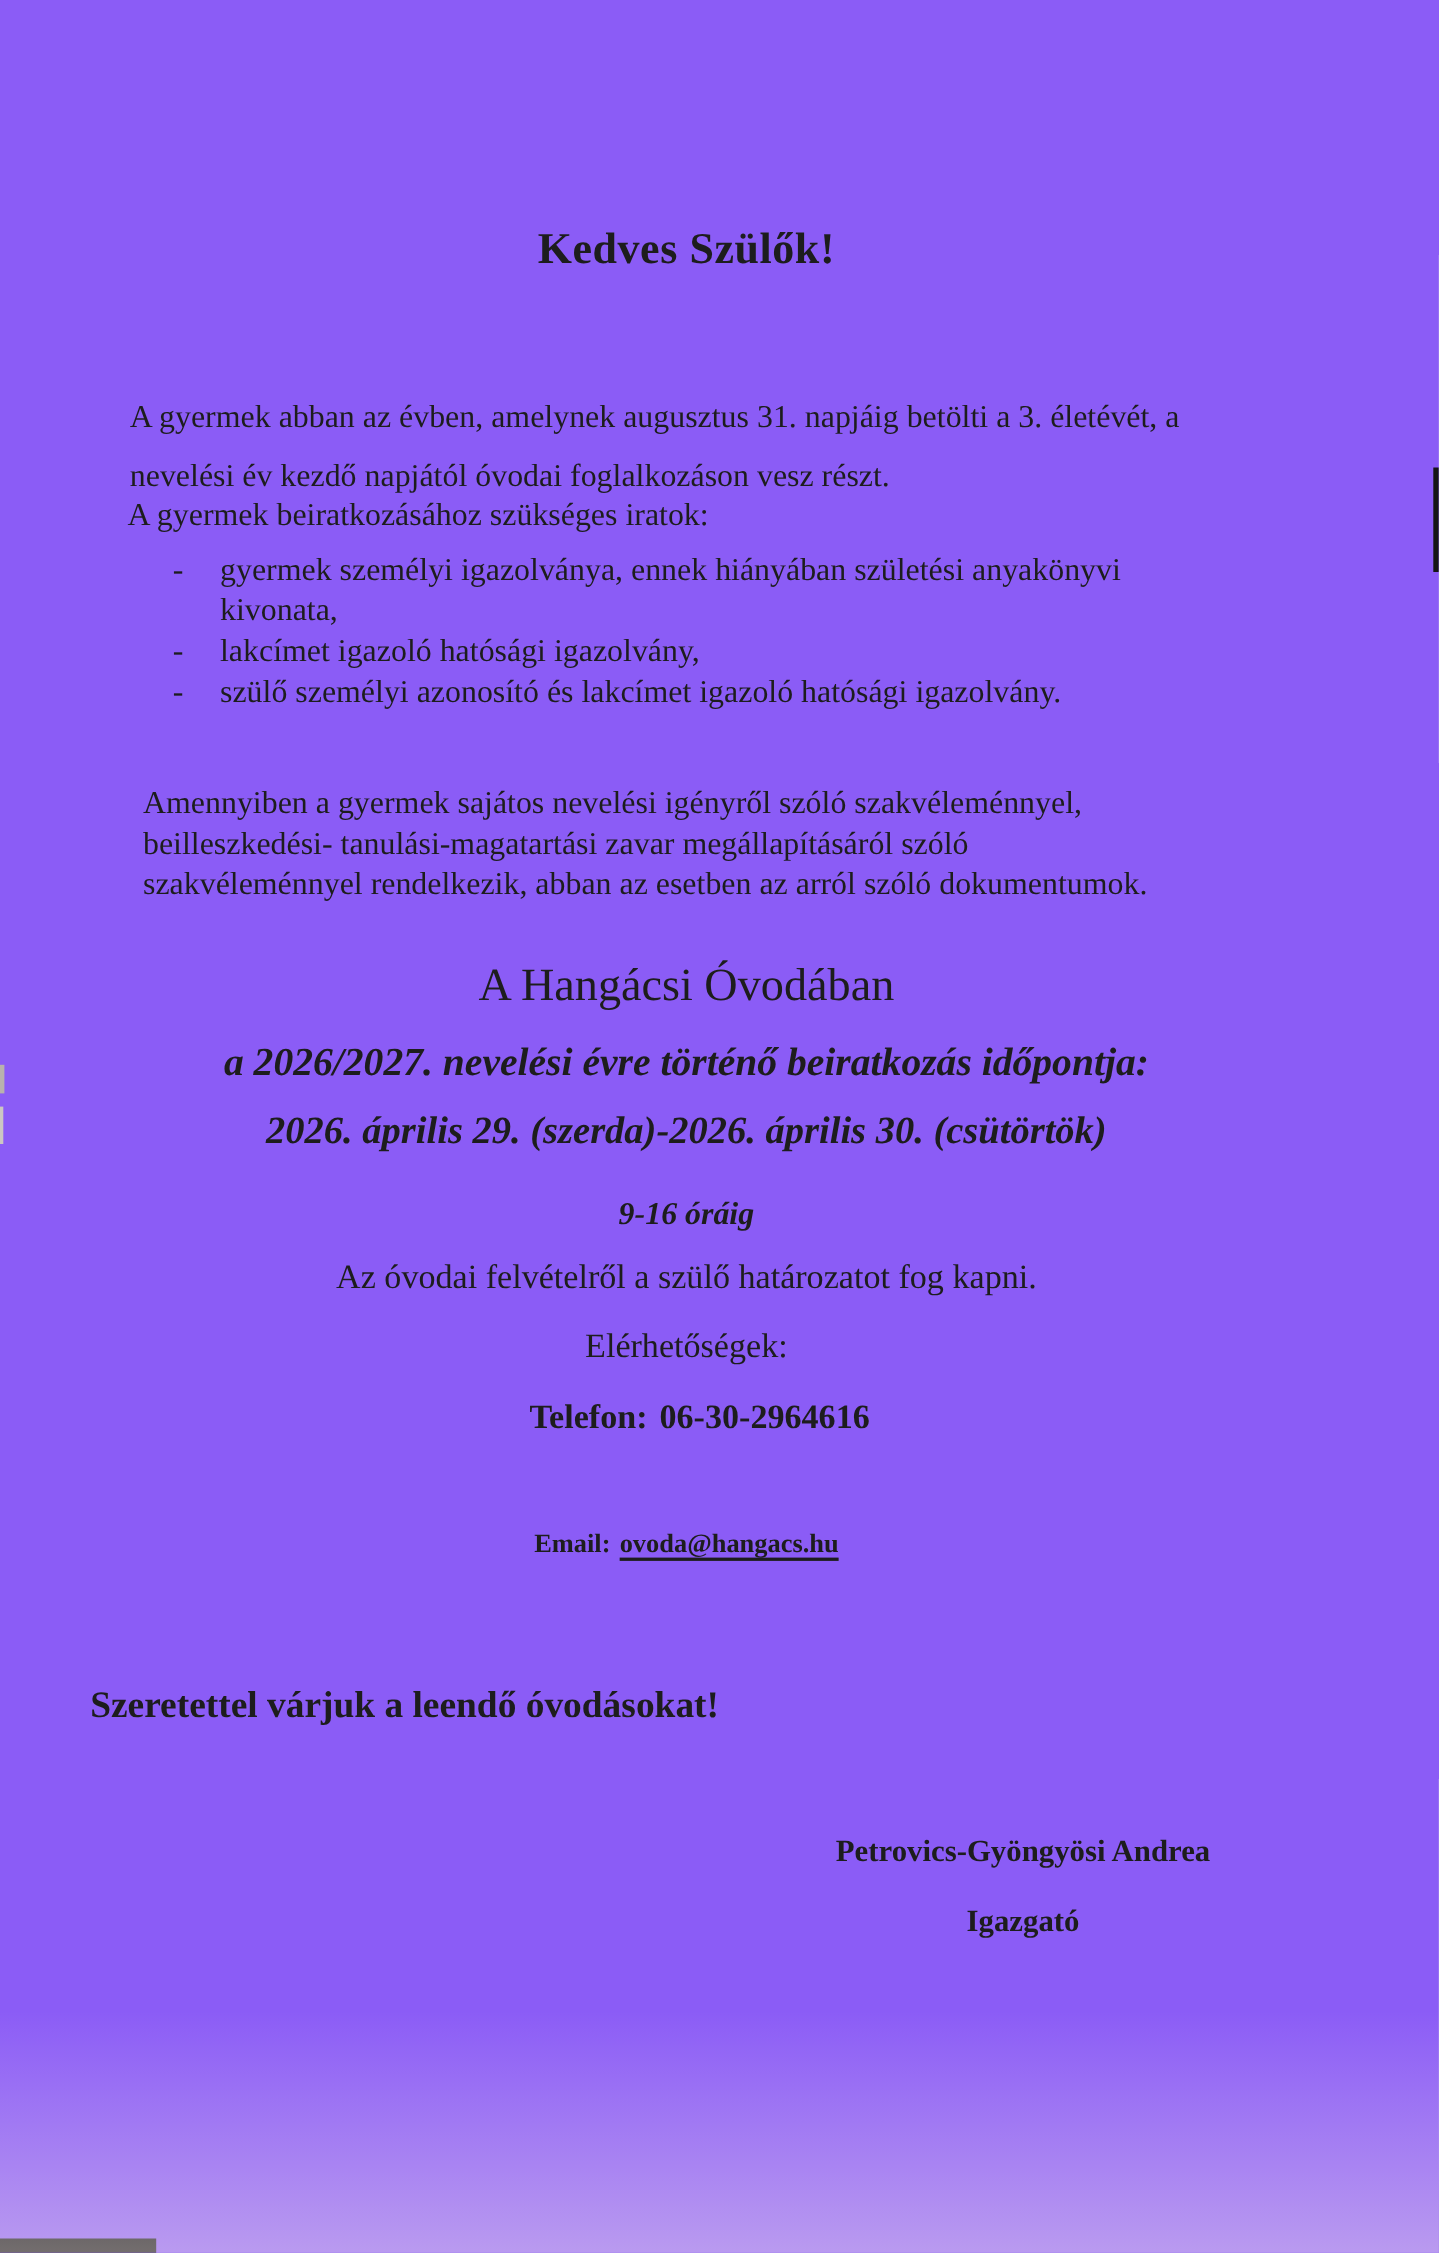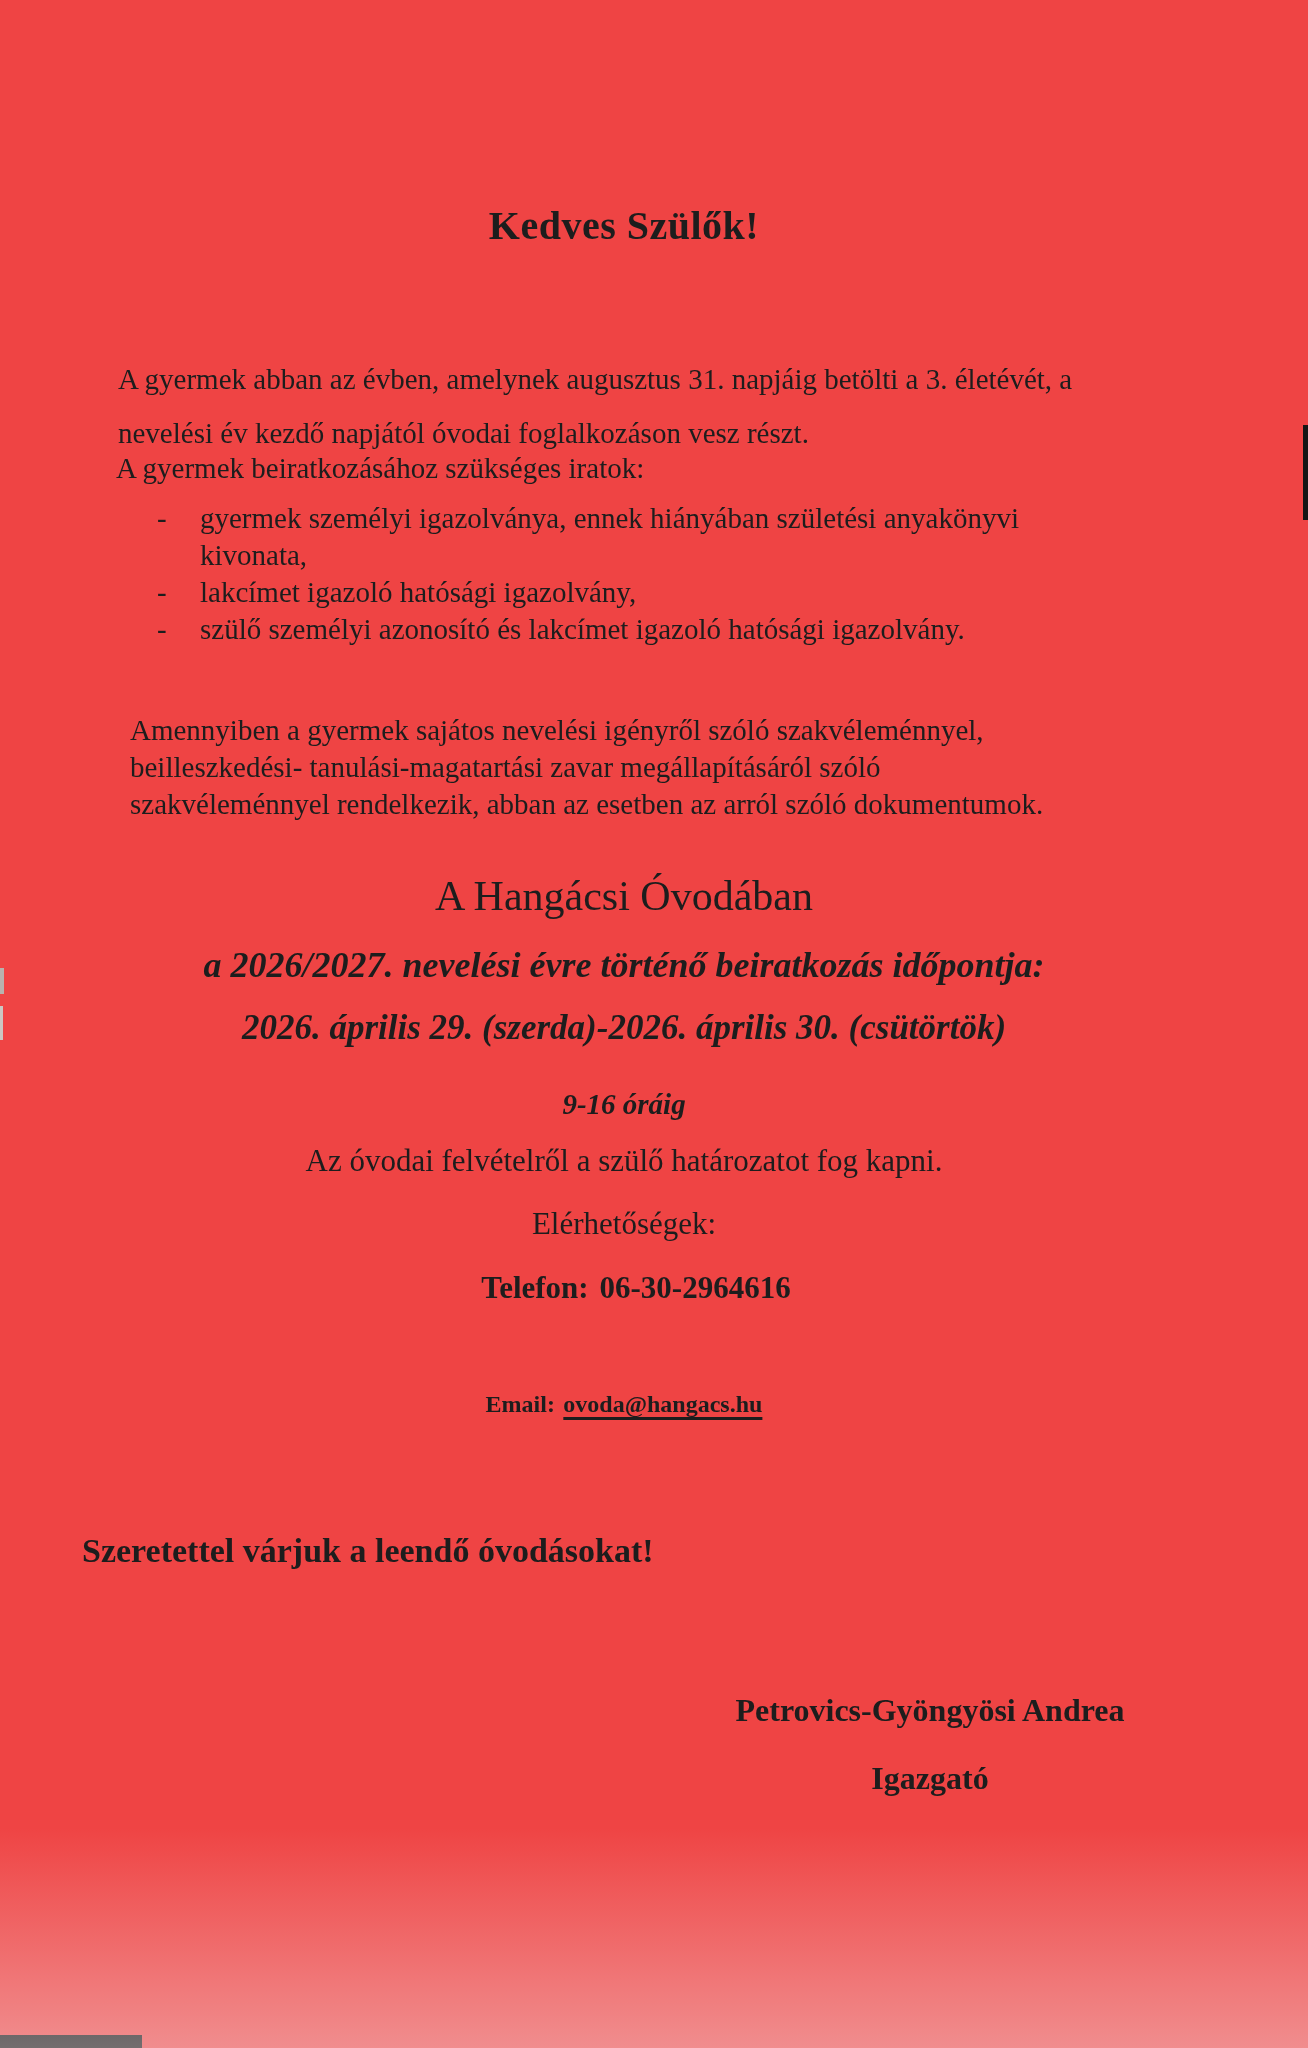--- a/index.html
+++ b/index.html
@@ -6,21 +6,21 @@
   body {
     width: 1308px;
     height: 2048px;
     background: #e8e8e8;
     font-family: "Liberation Serif", serif;
   }
   .paper {
     position: relative;
     width: 1308px;
     height: 2048px;
-    background: #ef4444;
+    background: #8b5cf6;
     color: #1d1d1d;
     overflow: hidden;
   }
   
   .scan-shade {
     position: absolute;
     left: 0; bottom: 0;
     width: 100%; height: 220px;
     background: linear-gradient(to top, rgba(242,230,232,0.45), rgba(242,230,232,0));
     pointer-events: none;
@@ -82,23 +82,22 @@
   .closing {
     position: absolute;
     top: 1532px; left: 82px;
     font-size: 34px;
     font-weight: bold;
   }
   .signature {
     position: absolute;
     top: 1668px; left: 650px; width: 560px;
     text-align: center;
-    font-size: 32px;
+    font-size: 28px;
     font-weight: bold;
-    margin-top: 24px;
   }
   .signature-title { margin-top: 31px; }
 
   
   .artifact-right-edge {
     position: absolute;
     right: 0; top: 425px;
     width: 5px; height: 95px;
     background: #151515;
   }

